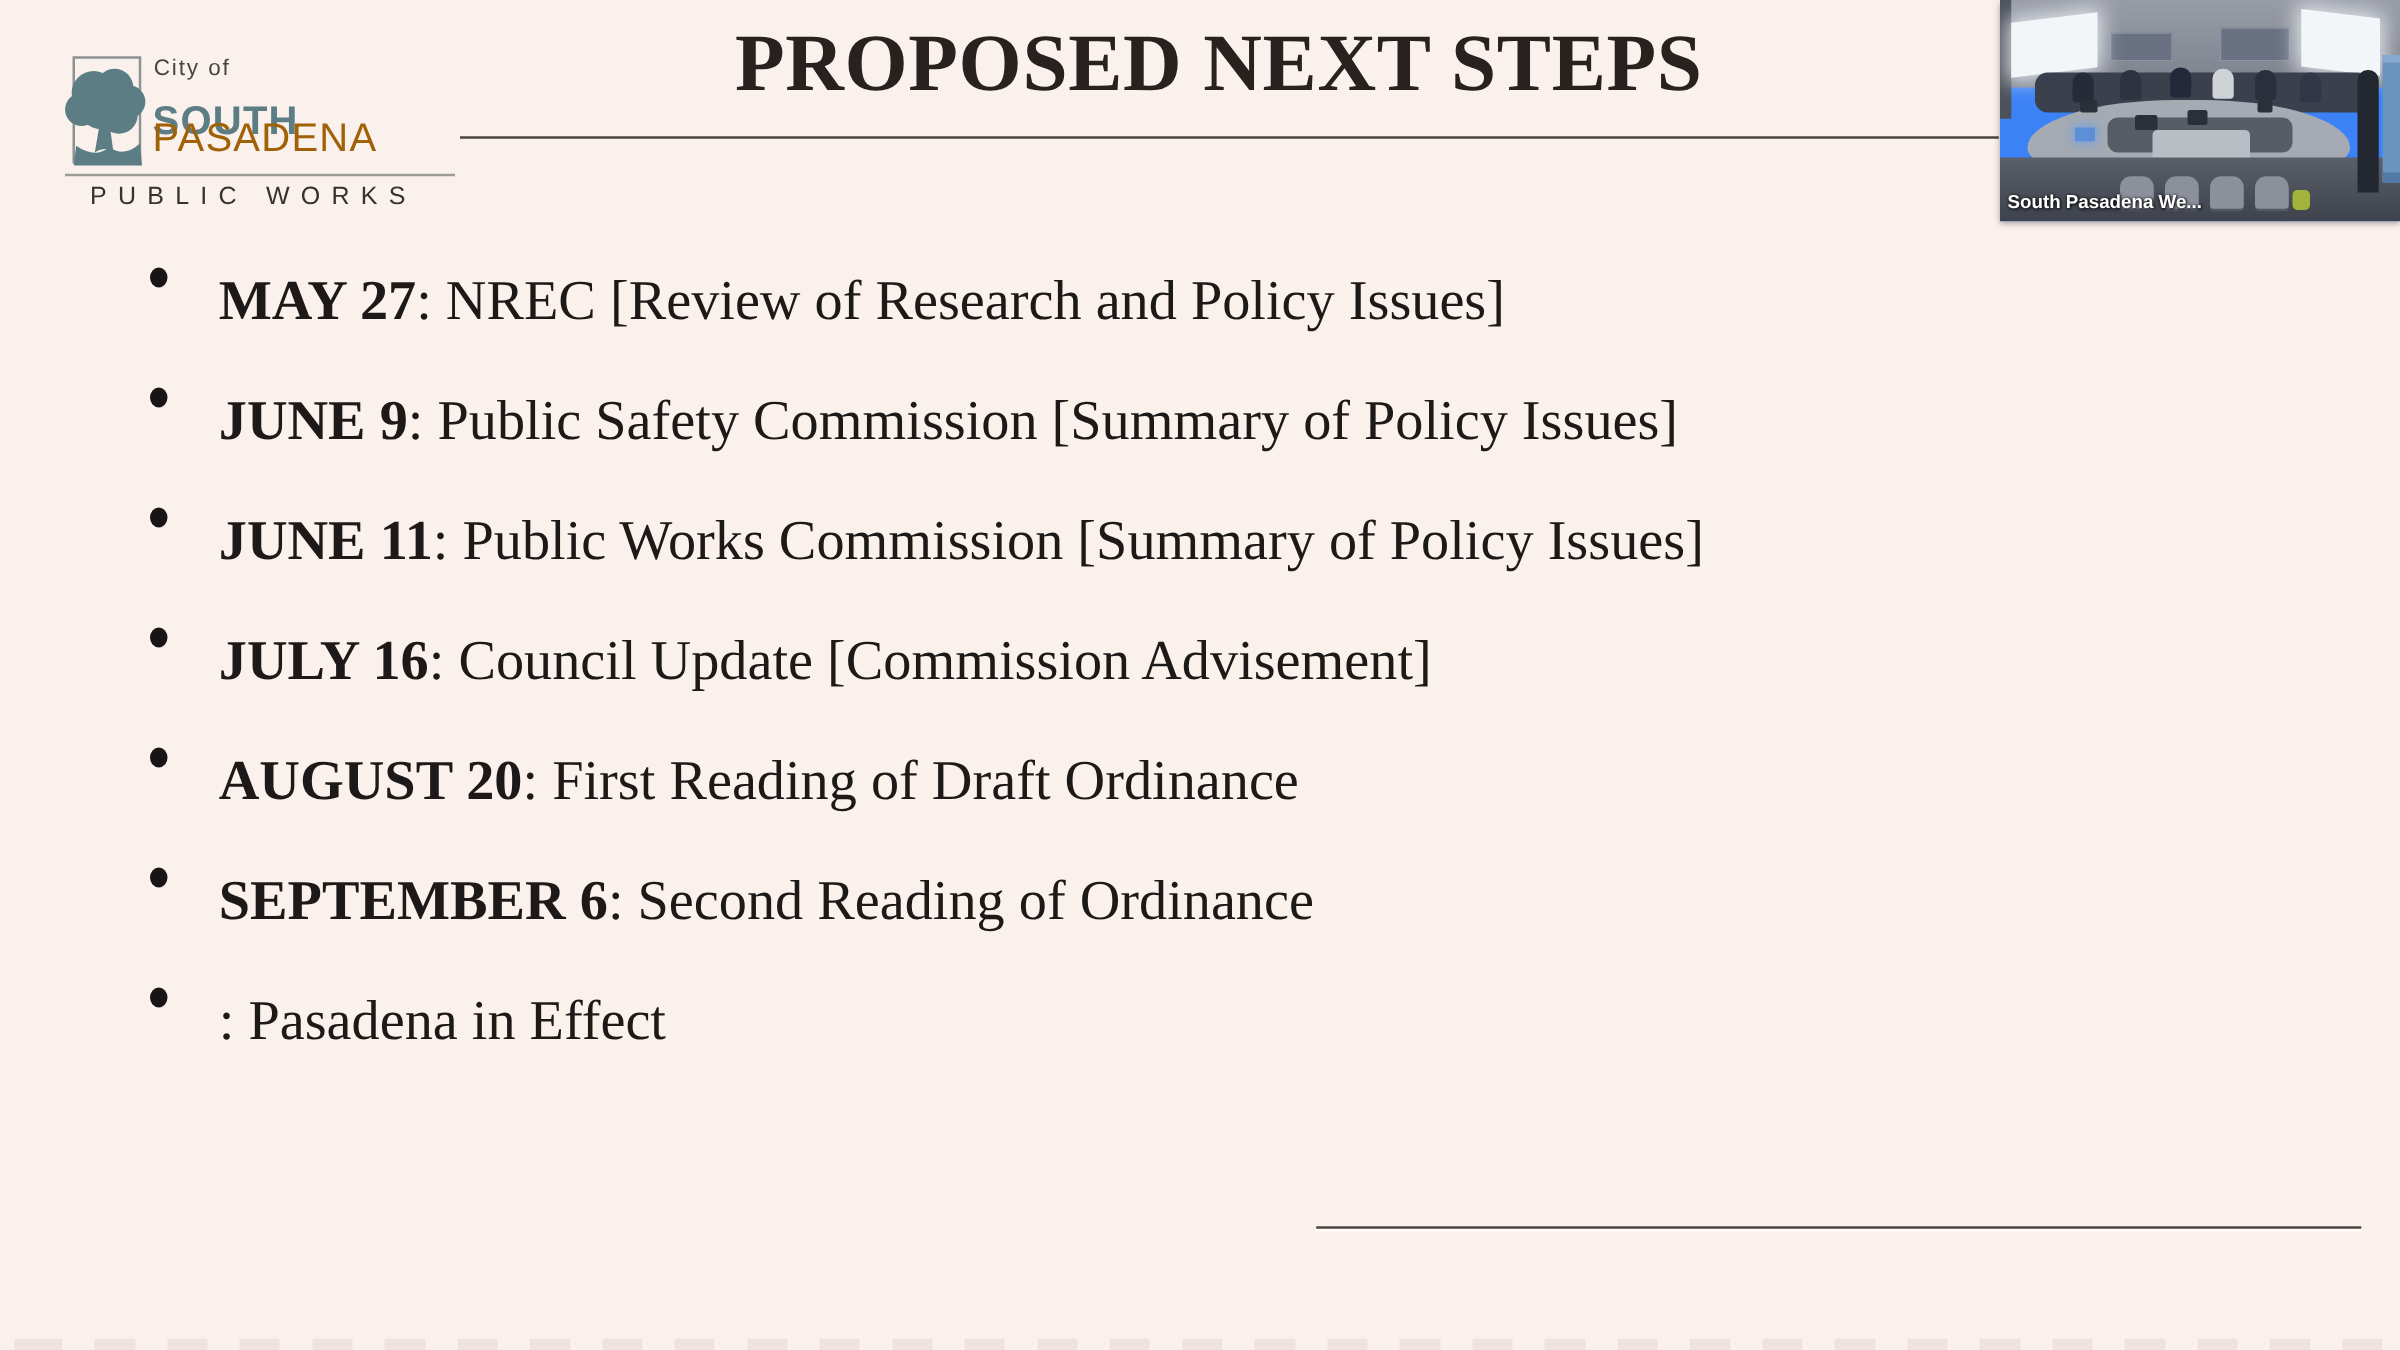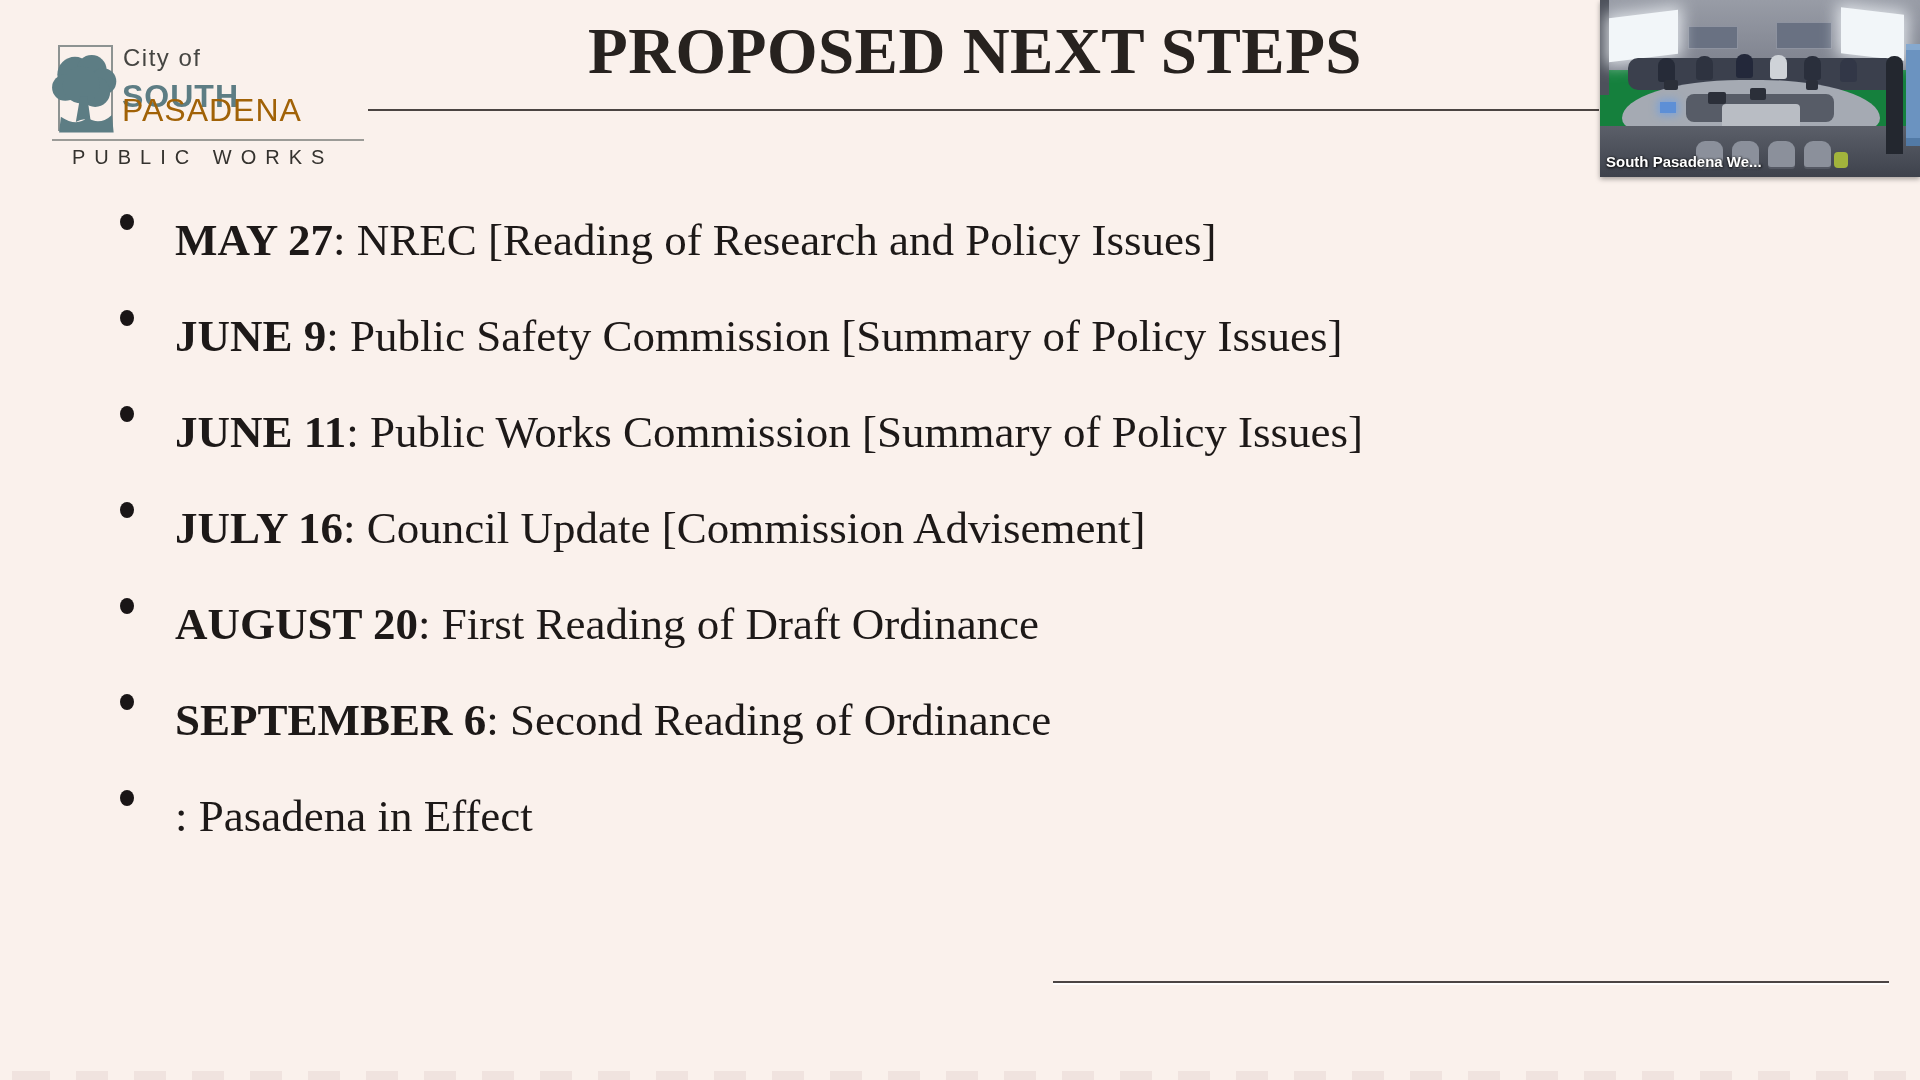--- a/index.html
+++ b/index.html
@@ -9,21 +9,21 @@
     position:relative; width:1920px; height:1080px;
     background:#faf1ec; overflow:hidden;
   }
 
   
   .logo-group { position:absolute; left:38px; top:36px; width:330px; height:134px; }
   .logo-frame { position:absolute; left:20px; top:9px; width:55px; height:86px;
                 border:2px solid #8d9392; background:transparent; }
   .tree-svg  { position:absolute; left:0px; top:12px; width:95px; height:88px; }
   .logo-cityof { position:absolute; left:85px; top:8px; font-family:"Liberation Sans",sans-serif;
-                 font-size:24px; letter-spacing:1.5px; color:#454542; }
+                 font-size:18px; letter-spacing:1.5px; color:#454542; }
   .logo-south { position:absolute; left:84px; top:26px; font-family:"Liberation Sans",sans-serif;
                 font-size:32px; font-weight:bold; letter-spacing:1px; color:#5d7d84;margin-top:16px; }
   .logo-pasadena { position:absolute; left:84px; top:56px; font-family:"Liberation Sans",sans-serif;
                 font-size:32px; font-weight:normal; letter-spacing:1px; color:#a16207; }
   .logo-divider { position:absolute; left:14px; top:103px; width:312px; height:2px; background:#9b9b97; }
   .logo-dept { position:absolute; left:34px; top:110px; font-family:"Liberation Sans",sans-serif;
                font-size:20px; letter-spacing:9px; color:#34322e; }
 
   
   .page-title { position:absolute; left:0; top:14px; width:1950px; text-align:center;
@@ -44,21 +44,21 @@
                  background:#4b4544; box-shadow:0 2px 0 rgba(255,255,255,0.85); }
 
   
   .dash-strip { position:absolute; left:0; bottom:0; width:1920px; height:9px;
                 background:repeating-linear-gradient(90deg,
                   #f0e3df 0px, #f0e3df 32px, rgba(0,0,0,0) 32px, rgba(0,0,0,0) 58px);
                 background-position:18px 0; }
 
   
   .video-overlay { position:absolute; left:1600px; top:0; width:320px; height:177px;
-                   background:#15803d; overflow:hidden; cursor:pointer;
+                   background:#3b82f6; overflow:hidden; cursor:pointer;
                    box-shadow:0 2px 5px rgba(0,0,0,0.35); }
   .vid-wall   { position:absolute; left:0; top:0; width:320px; height:70px;
                 background:linear-gradient(#989ca6,#7d818d); }
   .vid-wall-edge-left { position:absolute; left:0; top:0; width:9px; height:95px; background:#4d515b; }
   .vid-frame1 { position:absolute; left:88px; top:26px; width:50px; height:23px;
                 background:#697182; border:1px solid #8e93a0; }
   .vid-frame2 { position:absolute; left:176px; top:22px; width:56px; height:27px;
                 background:#697182; border:1px solid #8e93a0; }
   .vid-screen-left { position:absolute; left:9px; top:14px; width:69px; height:44px;
                 background:#f2f6f9; transform:skewY(-7deg);
@@ -118,21 +118,21 @@
     <div class="logo-dept">PUBLIC WORKS</div>
   </div>
 
   <h1 class="page-title">PROPOSED NEXT STEPS</h1>
   <div class="title-underline"></div>
 
   <ul class="bullet-list">
     <li class="bullet-row">
       <span class="bullet-dot"></span>
       <span class="bullet-date">MAY 27</span>
-      <span>: NREC [Reading of Research and Policy Issues]</span>
+      <span>: NREC [Review of Research and Policy Issues]</span>
     </li>
     <li class="bullet-row">
       <span class="bullet-dot"></span>
       <span class="bullet-date">JUNE 9</span>
       <span>: Public Safety Commission [Summary of Policy Issues]</span>
     </li>
     <li class="bullet-row">
       <span class="bullet-dot"></span>
       <span class="bullet-date">JUNE 11</span>
       <span>: Public Works Commission [Summary of Policy Issues]</span>

